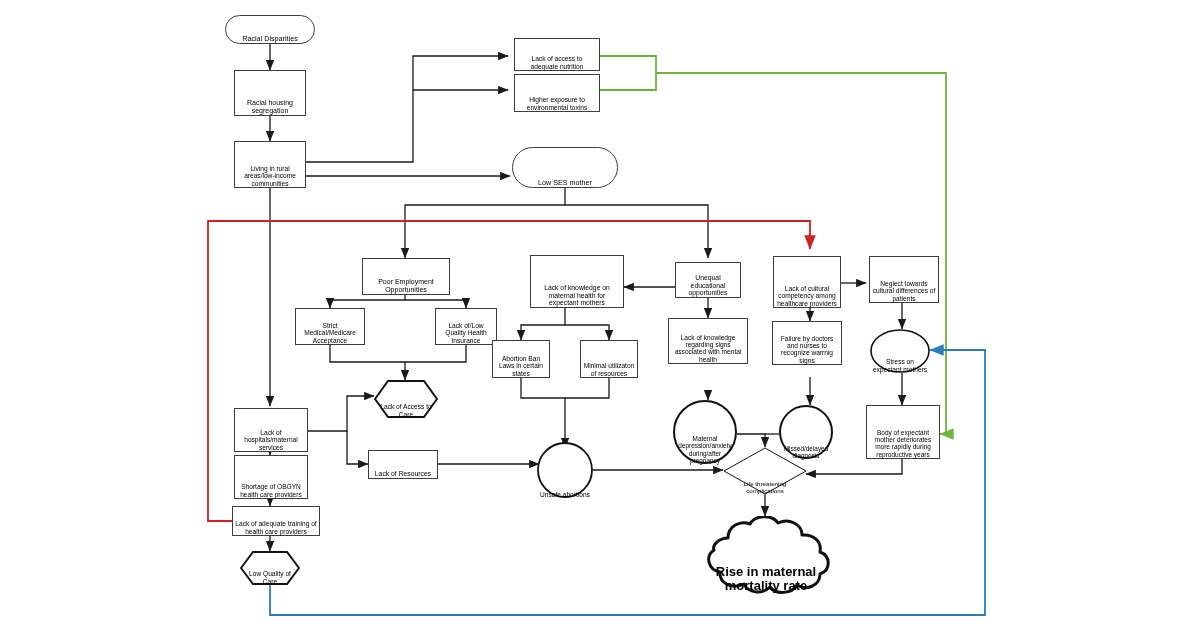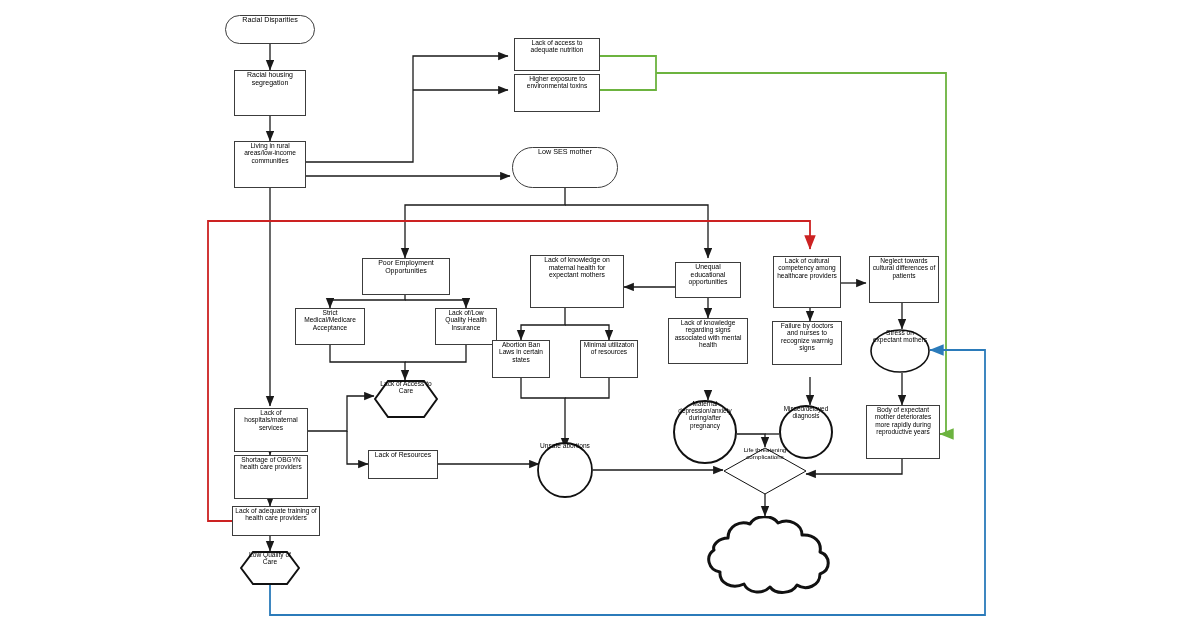--- a/index.html
+++ b/index.html
@@ -1,19 +1,19 @@
 <!DOCTYPE html>
 <html><head>
 <meta charset="utf-8">
 <style>
   html,body{margin:0;padding:0;background:#ffffff;}
   #stage{position:relative;width:1200px;height:630px;background:#ffffff;
          font-family:"Liberation Sans","DejaVu Sans",sans-serif;overflow:hidden;}
   #edges{position:absolute;left:0;top:0;width:1200px;height:630px;}
-  .node{position:absolute;display:flex;align-items:flex-start;justify-content:center;
+  .node{position:absolute;display:flex;align-items:flex-end;justify-content:center;
         text-align:center;box-sizing:border-box;color:#000;line-height:1.12;}
   .node .lbl{display:block;padding:0 2px;}
   .rect{border:1px solid #3c3c3c;background:#fff;}
   .startnode{border:1px solid #3c3c3c;background:#fff;border-radius:26px;}
   .hexwrap,.diawrap,.ellwrap,.cloudwrap{background:transparent;border:none;}
   .shapesvg{position:absolute;left:0;top:0;width:100%;height:100%;}
   .node .lbl{position:relative;z-index:2;}
   .cloud .lbl{font-weight:bold;}
 </style>
 </head>
@@ -227,15 +227,16 @@
     <span class="lbl">Life threatening complications</span>
   </div>
 
   <div class="node cloudwrap cloud" style="left:692px;top:516px;width:148px;height:78px;font-size:13px;">
     <svg class="shapesvg" viewBox="0 0 148 78" preserveAspectRatio="none">
       <path d="M36,22 C36,10 48,4 58,8 C63,-1 80,-2 86,7 C97,2 110,8 110,19
                C122,18 130,26 128,36 C139,40 139,54 128,58 C128,70 114,75 105,69
                C100,78 84,79 78,71 C70,79 56,77 52,68 C40,74 27,67 28,56
                C16,54 13,40 22,34 C20,29 27,22 36,22 Z" fill="#fff" stroke="#111" stroke-width="3" stroke-linejoin="round"></path>
     </svg>
+    <span class="lbl">Rise in maternal mortality rate</span>
   </div>
 
 </div>
 
 </body></html>

